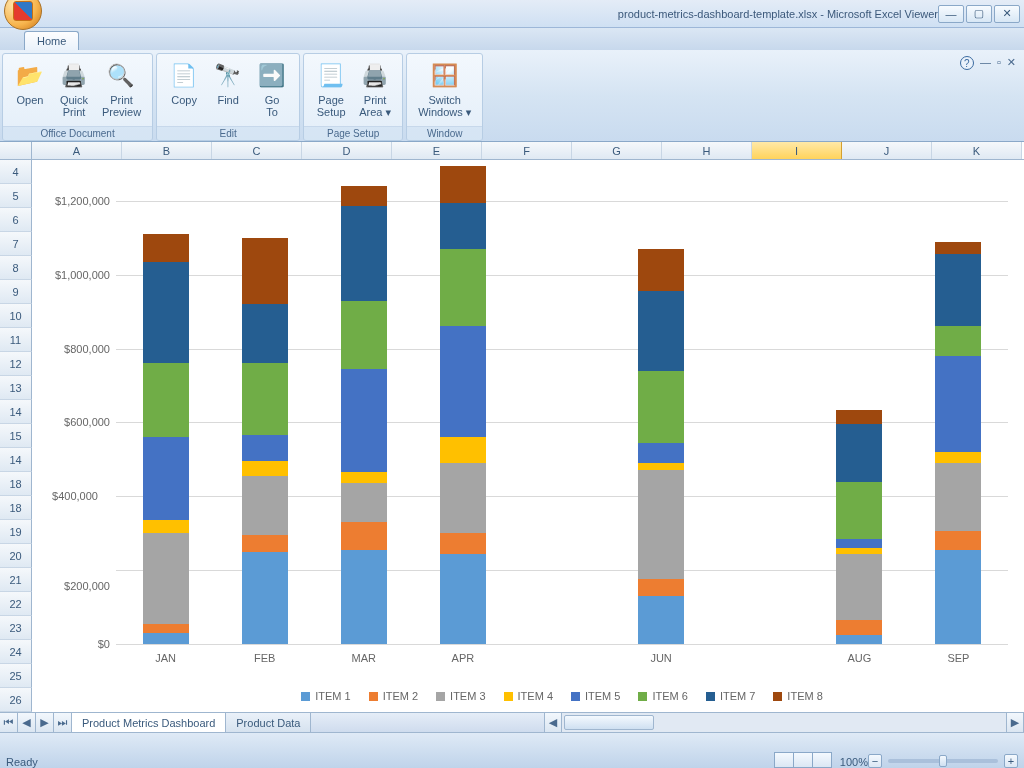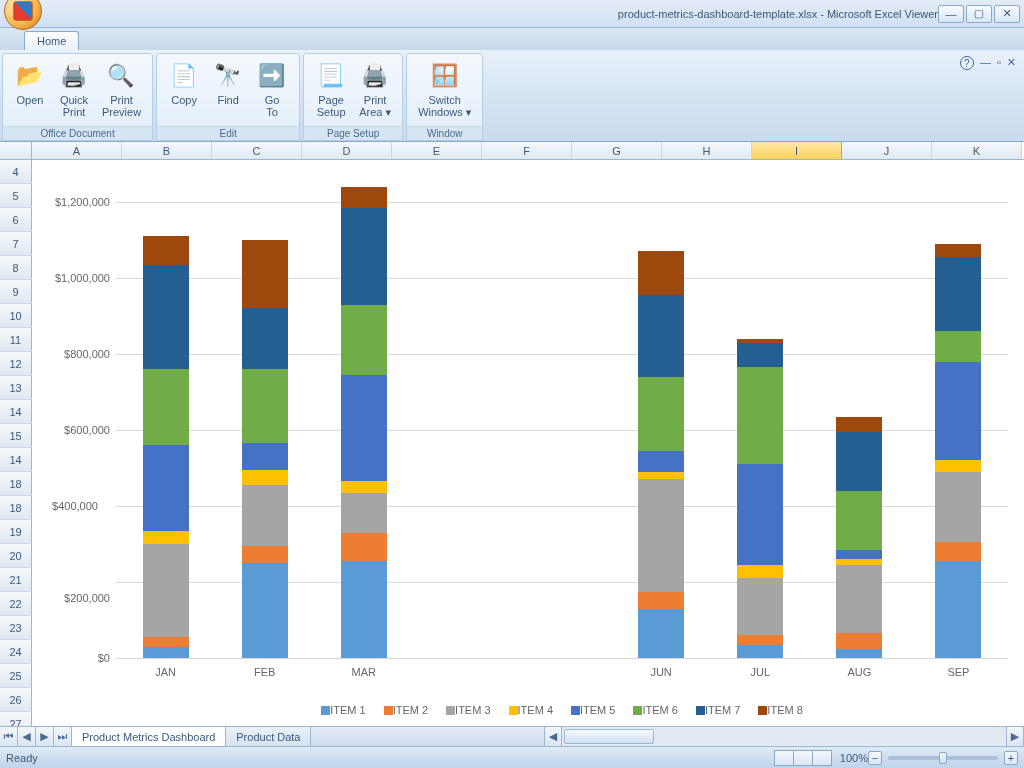--- a/index.html
+++ b/index.html
@@ -34,34 +34,34 @@
 .chartzone{flex:1;position:relative;background:#fff}
 
 .chart{position:absolute;inset:4px 6px 4px 6px;border:0}
 .plot{position:absolute;left:78px;top:0;right:10px;bottom:64px}
 .gridl{position:absolute;left:0;right:0;border-top:1px solid #d9d9d9}
 .ylab{position:absolute;left:-76px;width:70px;text-align:right;color:#666;transform:translateY(-50%);font-size:11px}
 .barslot{position:absolute;bottom:0;width:46px}
 .seg{position:absolute;left:0;right:0}
 .xlab{position:absolute;bottom:-20px;left:50%;transform:translateX(-50%);color:#666;font-size:11px}
 .legend{position:absolute;left:78px;right:10px;bottom:6px;display:flex;justify-content:center;gap:18px;color:#666}
-.legend span{display:inline-flex;align-items:center;}
+.legend span{display:inline-flex;align-items:center;gap:5px}
 .sw{width:9px;height:9px;display:inline-block}
 
 .sheetbar{height:20px;background:linear-gradient(#e5edf7,#cfdcee);display:flex;align-items:stretch;border-top:1px solid #9fb6cf}
 .navbtns{display:flex}
 .navbtns div{width:18px;border-right:1px solid #9fb6cf;display:flex;align-items:center;justify-content:center;color:#4a6a8e;background:linear-gradient(#f2f7fc,#dbe6f2)}
 .stab{padding:0 10px;display:flex;align-items:center;border-right:1px solid #9fb6cf;background:#fff;color:#3a5a7c;position:relative}
 .stab.inactive{background:linear-gradient(#eaf1f9,#d6e2ef)}
 .hscroll{margin-left:auto;width:480px;display:flex;align-items:center;background:#eaf1f9}
 .sbtn{width:18px;height:100%;background:linear-gradient(#f2f7fc,#dbe6f2);border-left:1px solid #9fb6cf;border-right:1px solid #9fb6cf;display:flex;align-items:center;justify-content:center;color:#4a6a8e}
 .strackh{flex:1;height:100%;background:#e1e9f3;position:relative}
 .thumb{position:absolute;left:2px;top:2px;bottom:2px;width:90px;background:linear-gradient(#f4f9fe,#cfe0f1);border:1px solid #9fb6cf;border-radius:2px}
 
-.status{height:22px;background:linear-gradient(#dfeaf6,#bfd3ea);display:flex;align-items:center;color:#3a5a7c;border-top:1px solid #9fb6cf;padding:0 6px}
+.status{height:36px;background:linear-gradient(#dfeaf6,#bfd3ea);display:flex;align-items:flex-end;color:#3a5a7c;border-top:1px solid #9fb6cf;padding:0 6px}
 .status .spacer{flex:1}
 .viewbtns{display:flex;gap:0;margin:0 8px}
 .viewbtns div{width:20px;height:16px;border:1px solid #8aa8c8;background:linear-gradient(#f4f9fe,#dbe7f4);margin-left:-1px}
 .zoom{display:flex;align-items:center;gap:6px}
 .ztrack{width:110px;height:4px;background:#aac0db;position:relative;border-radius:2px}
 .zthumb{position:absolute;left:50%;top:-4px;width:8px;height:12px;background:linear-gradient(#f4f9fe,#cfe0f1);border:1px solid #8aa8c8;border-radius:2px;transform:translateX(-50%)}
 .zbtn{width:14px;height:14px;border:1px solid #8aa8c8;background:linear-gradient(#f4f9fe,#dbe7f4);display:flex;align-items:center;justify-content:center;border-radius:2px}
 </style>
 </head>
 <body>
@@ -240,42 +240,42 @@
             <div class="seg" style="bottom: 0%; height: 19.6154%; background: rgb(91, 155, 213);"></div>
             <div class="seg" style="bottom: 19.6154%; height: 5.76923%; background: rgb(237, 125, 49);"></div>
             <div class="seg" style="bottom: 25.3846%; height: 8.07692%; background: rgb(165, 165, 165);"></div>
             <div class="seg" style="bottom: 33.4615%; height: 2.30769%; background: rgb(255, 192, 0);"></div>
             <div class="seg" style="bottom: 35.7692%; height: 21.5385%; background: rgb(68, 114, 196);"></div>
             <div class="seg" style="bottom: 57.3077%; height: 14.2308%; background: rgb(112, 173, 71);"></div>
             <div class="seg" style="bottom: 71.5385%; height: 19.6154%; background: rgb(37, 94, 145);"></div>
             <div class="seg" style="bottom: 91.1538%; height: 4.23077%; background: rgb(158, 72, 14);"></div>
             <div class="xlab">MAR</div>
           </div>
+          <div class="barslot" style="left: calc(38.8889% - 23px); height: 100%;">
+            <div class="seg" style="bottom: 0%; height: 18.8462%; background: rgb(91, 155, 213);"></div>
+            <div class="seg" style="bottom: 18.8462%; height: 4.23077%; background: rgb(237, 125, 49);"></div>
+            <div class="seg" style="bottom: 23.0769%; height: 14.6154%; background: rgb(165, 165, 165);"></div>
+            <div class="seg" style="bottom: 37.6923%; height: 5.38462%; background: rgb(255, 192, 0);"></div>
+            <div class="seg" style="bottom: 43.0769%; height: 23.0769%; background: rgb(68, 114, 196);"></div>
+            <div class="seg" style="bottom: 66.1538%; height: 16.1538%; background: rgb(112, 173, 71);"></div>
+            <div class="seg" style="bottom: 82.3077%; height: 9.61538%; background: rgb(37, 94, 145);"></div>
+            <div class="seg" style="bottom: 91.9231%; height: 7.69231%; background: rgb(158, 72, 14);"></div>
+            <div class="xlab">APR</div>
+          </div>
           <div class="barslot" style="left: calc(61.1111% - 23px); height: 100%;">
             <div class="seg" style="bottom: 0%; height: 10%; background: rgb(91, 155, 213);"></div>
             <div class="seg" style="bottom: 10%; height: 3.46154%; background: rgb(237, 125, 49);"></div>
             <div class="seg" style="bottom: 13.4615%; height: 22.6923%; background: rgb(165, 165, 165);"></div>
             <div class="seg" style="bottom: 36.1538%; height: 1.53846%; background: rgb(255, 192, 0);"></div>
             <div class="seg" style="bottom: 37.6923%; height: 4.23077%; background: rgb(68, 114, 196);"></div>
             <div class="seg" style="bottom: 41.9231%; height: 15%; background: rgb(112, 173, 71);"></div>
             <div class="seg" style="bottom: 56.9231%; height: 16.5385%; background: rgb(37, 94, 145);"></div>
             <div class="seg" style="bottom: 73.4615%; height: 8.84615%; background: rgb(158, 72, 14);"></div>
             <div class="xlab">JUN</div>
           </div>
-          <div class="barslot" style="left: calc(72.2222% - 23px); height: 100%;">
-            <div class="seg" style="bottom: 0%; height: 2.69231%; background: rgb(91, 155, 213);"></div>
-            <div class="seg" style="bottom: 2.69231%; height: 1.92308%; background: rgb(237, 125, 49);"></div>
-            <div class="seg" style="bottom: 4.61538%; height: 11.5385%; background: rgb(165, 165, 165);"></div>
-            <div class="seg" style="bottom: 16.1538%; height: 2.69231%; background: rgb(255, 192, 0);"></div>
-            <div class="seg" style="bottom: 18.8462%; height: 20.3846%; background: rgb(68, 114, 196);"></div>
-            <div class="seg" style="bottom: 39.2308%; height: 19.6154%; background: rgb(112, 173, 71);"></div>
-            <div class="seg" style="bottom: 58.8462%; height: 5%; background: rgb(37, 94, 145);"></div>
-            <div class="seg" style="bottom: 63.8462%; height: 0.769231%; background: rgb(158, 72, 14);"></div>
-            <div class="xlab">JUL</div>
-          </div>
           <div class="barslot" style="left: calc(94.4444% - 23px); height: 100%;">
             <div class="seg" style="bottom: 0%; height: 19.6154%; background: rgb(91, 155, 213);"></div>
             <div class="seg" style="bottom: 19.6154%; height: 3.84615%; background: rgb(237, 125, 49);"></div>
             <div class="seg" style="bottom: 23.4615%; height: 14.2308%; background: rgb(165, 165, 165);"></div>
             <div class="seg" style="bottom: 37.6923%; height: 2.30769%; background: rgb(255, 192, 0);"></div>
             <div class="seg" style="bottom: 40%; height: 20%; background: rgb(68, 114, 196);"></div>
             <div class="seg" style="bottom: 60%; height: 6.15385%; background: rgb(112, 173, 71);"></div>
             <div class="seg" style="bottom: 66.1538%; height: 15%; background: rgb(37, 94, 145);"></div>
             <div class="seg" style="bottom: 81.1538%; height: 2.69231%; background: rgb(158, 72, 14);"></div>
             <div class="xlab">SEP</div>

